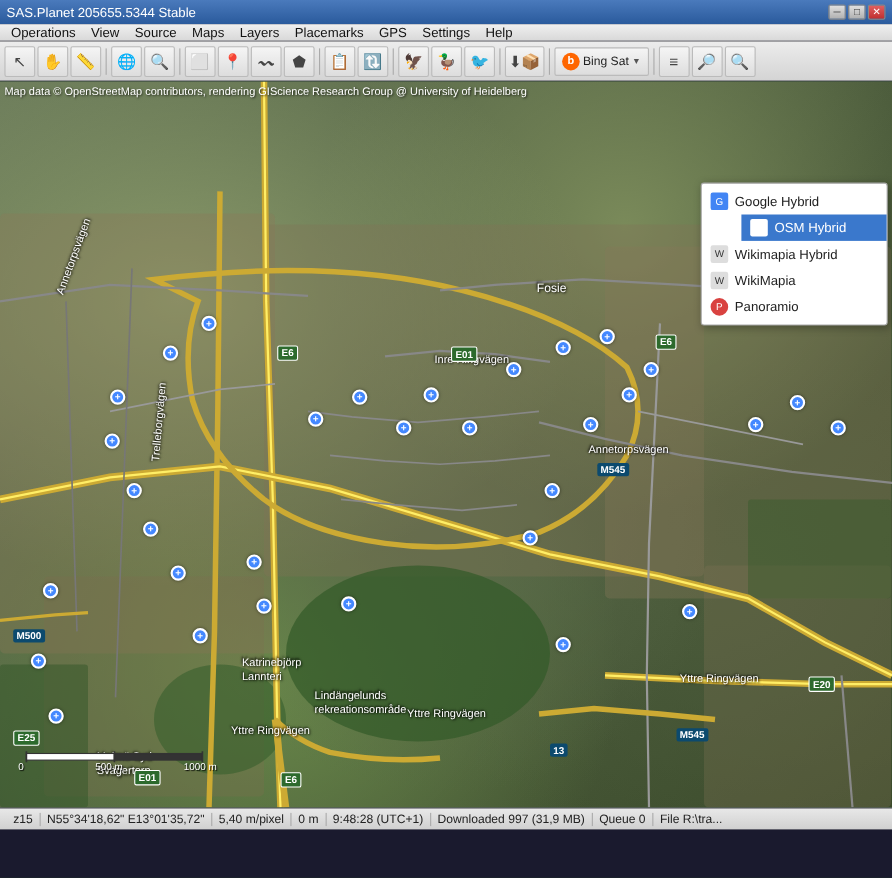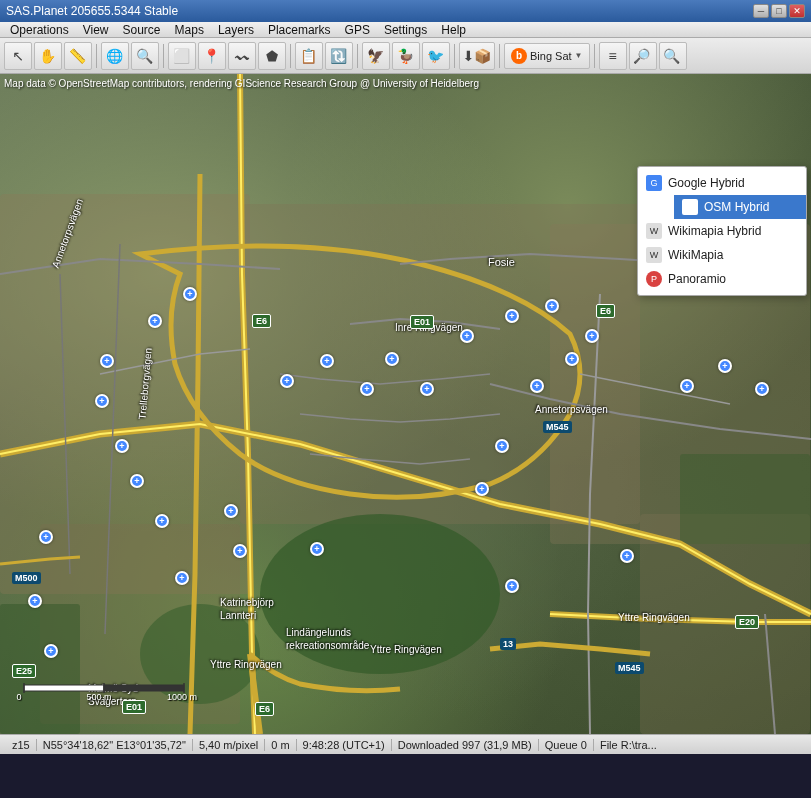--- a/index.html
+++ b/index.html
@@ -363,21 +363,21 @@
 
   <div class="highway-shield shield-e" style="left:252px; top:240px;">E6</div>
   <div class="highway-shield shield-e" style="left:596px; top:230px;">E6</div>
   <div class="highway-shield shield-e" style="left:410px; top:241px;">E01</div>
   <div class="highway-shield shield-e" style="left:122px; top:626px;">E01</div>
   <div class="highway-shield shield-e" style="left:735px; top:541px;">E20</div>
   <div class="highway-shield shield-e" style="left:12px; top:590px;">E25</div>
   <div class="highway-shield shield-m" style="left:543px; top:347px;">M545</div>
   <div class="highway-shield shield-m" style="left:615px; top:588px;">M545</div>
   <div class="highway-shield shield-m" style="left:12px; top:498px;">M500</div>
-  <div class="highway-shield shield-m" style="left:500px; top:564px;">13</div>
+  <div class="highway-shield shield-m" style="left:500px; top:602px;">13</div>
 
   <div class="highway-shield shield-e" style="left:255px; top:628px;">E6</div>
 
   <div class="map-pin" style="left:183px; top:213px;"></div>
   <div class="map-pin" style="left:148px; top:240px;"></div>
   <div class="map-pin" style="left:100px; top:280px;"></div>
   <div class="map-pin" style="left:95px; top:320px;"></div>
   <div class="map-pin" style="left:115px; top:365px;"></div>
   <div class="map-pin" style="left:130px; top:400px;"></div>
   <div class="map-pin" style="left:155px; top:440px;"></div>

